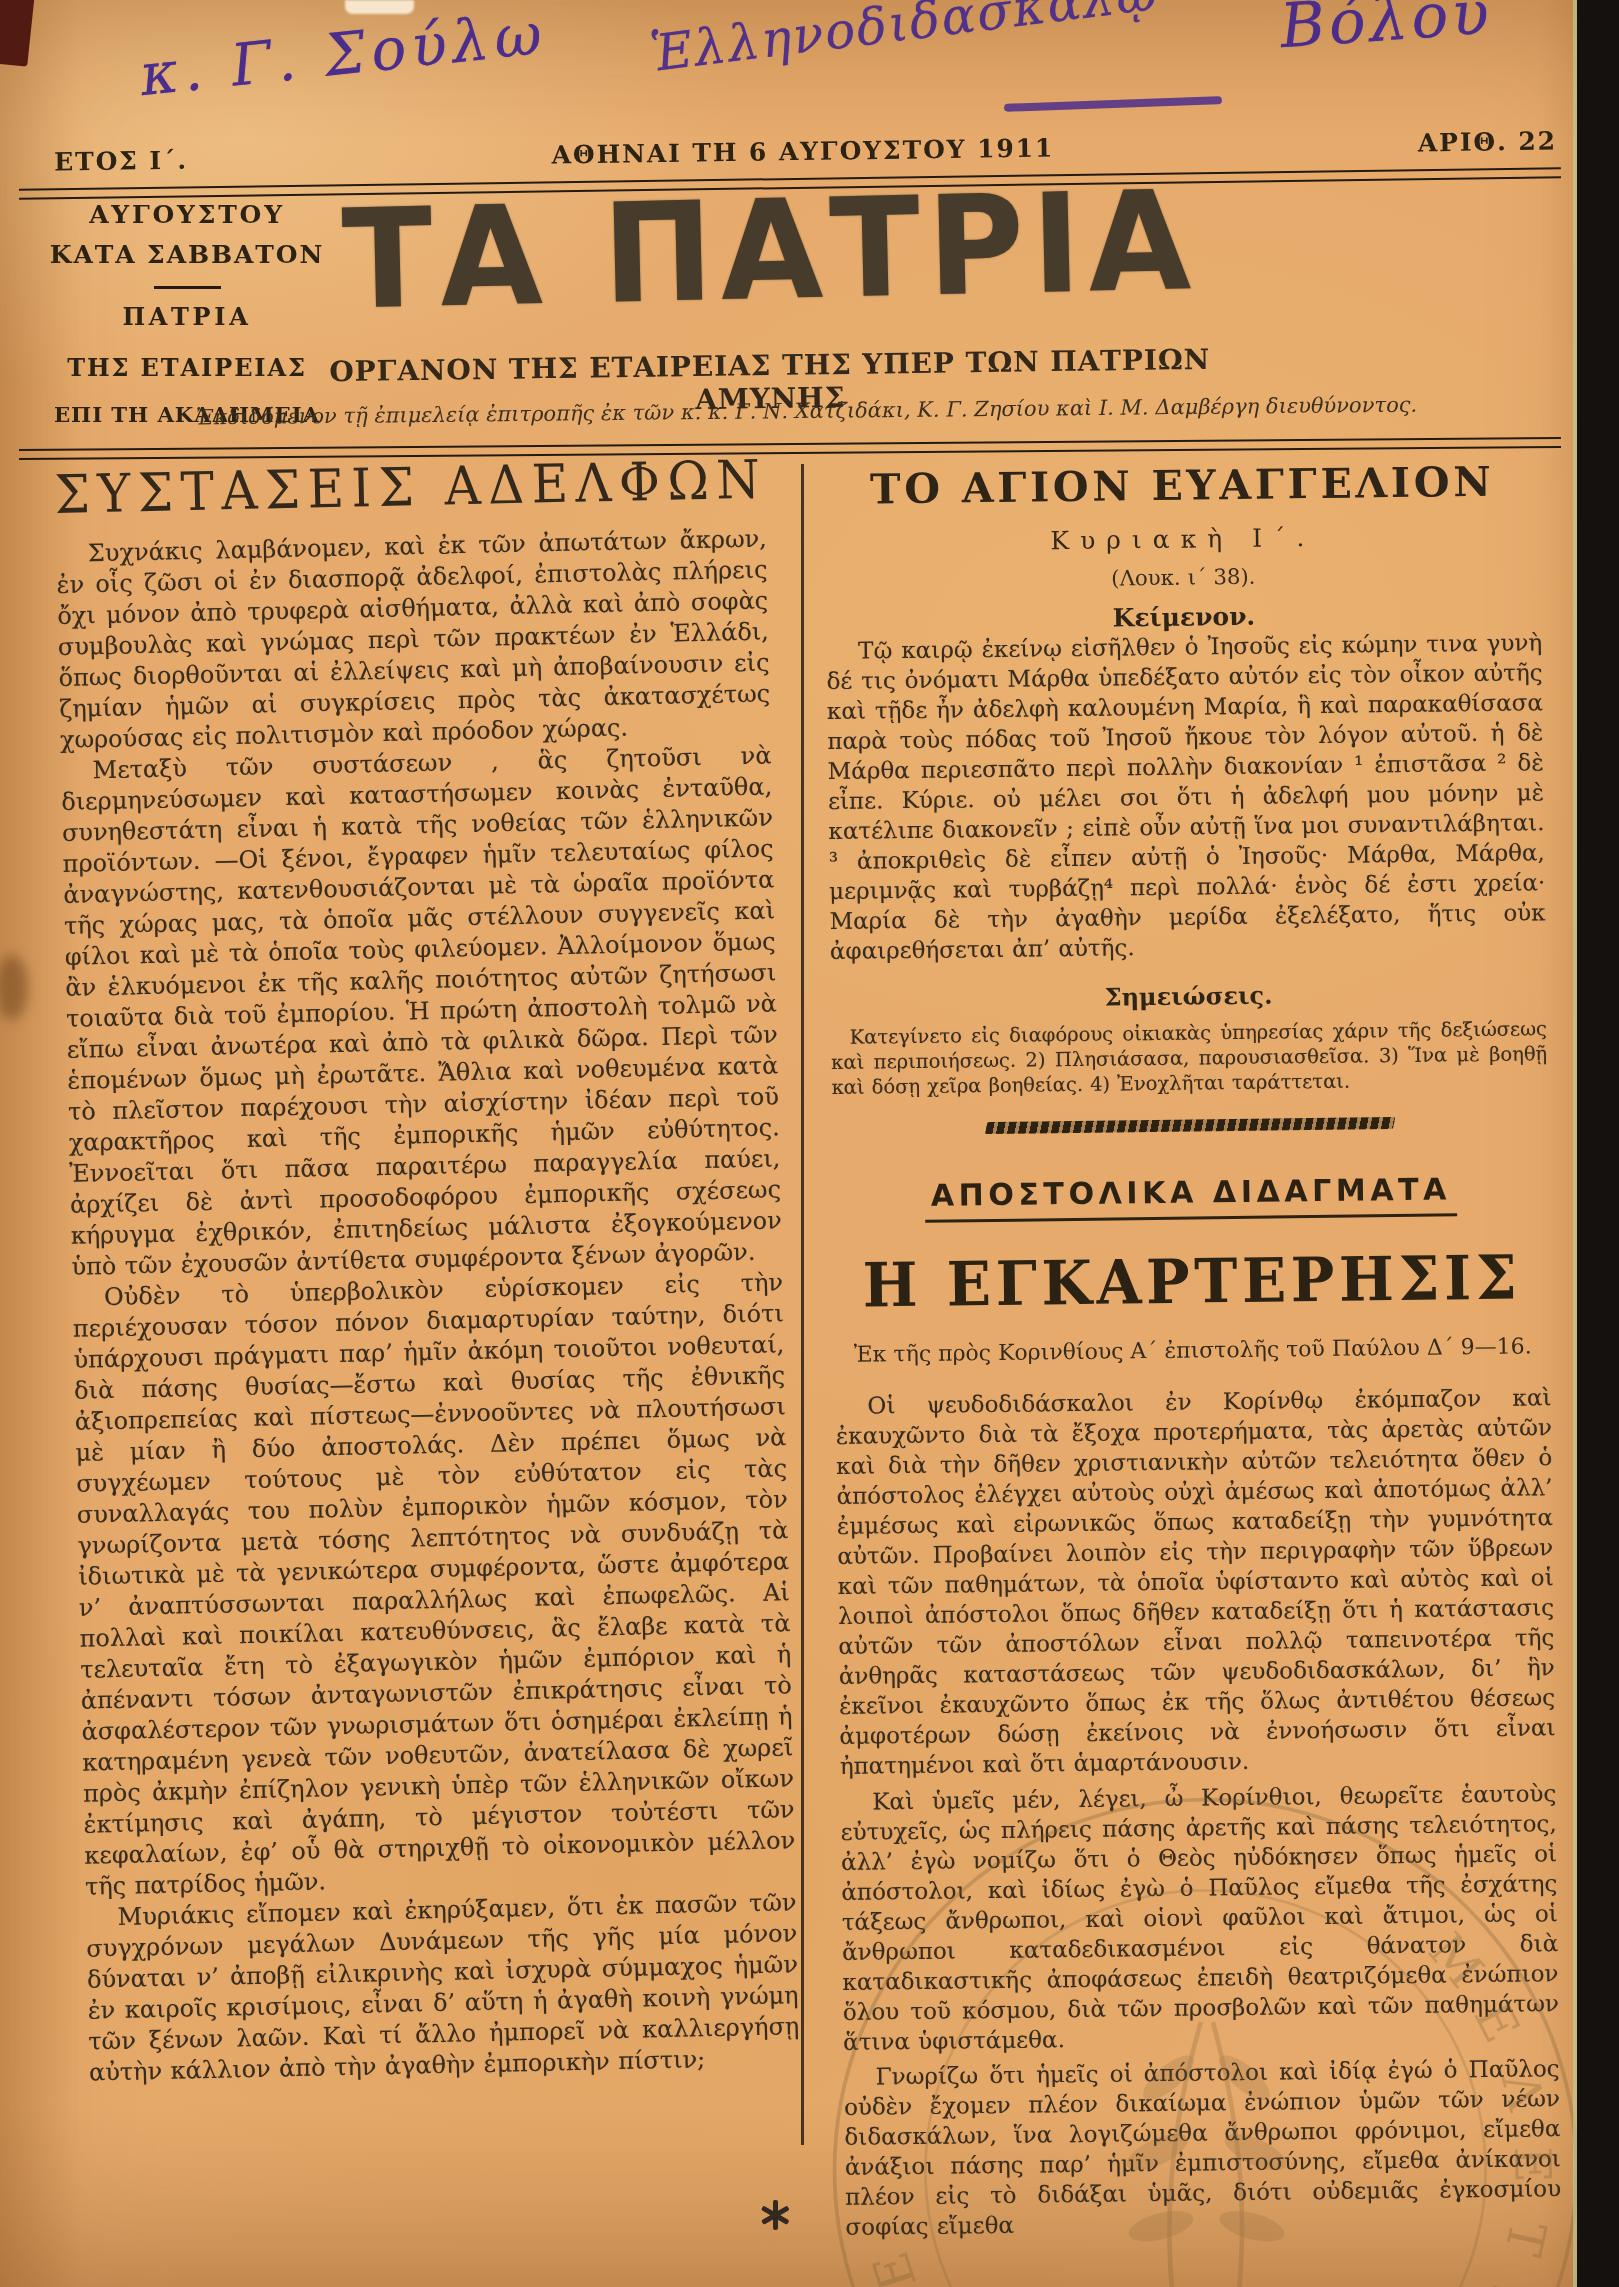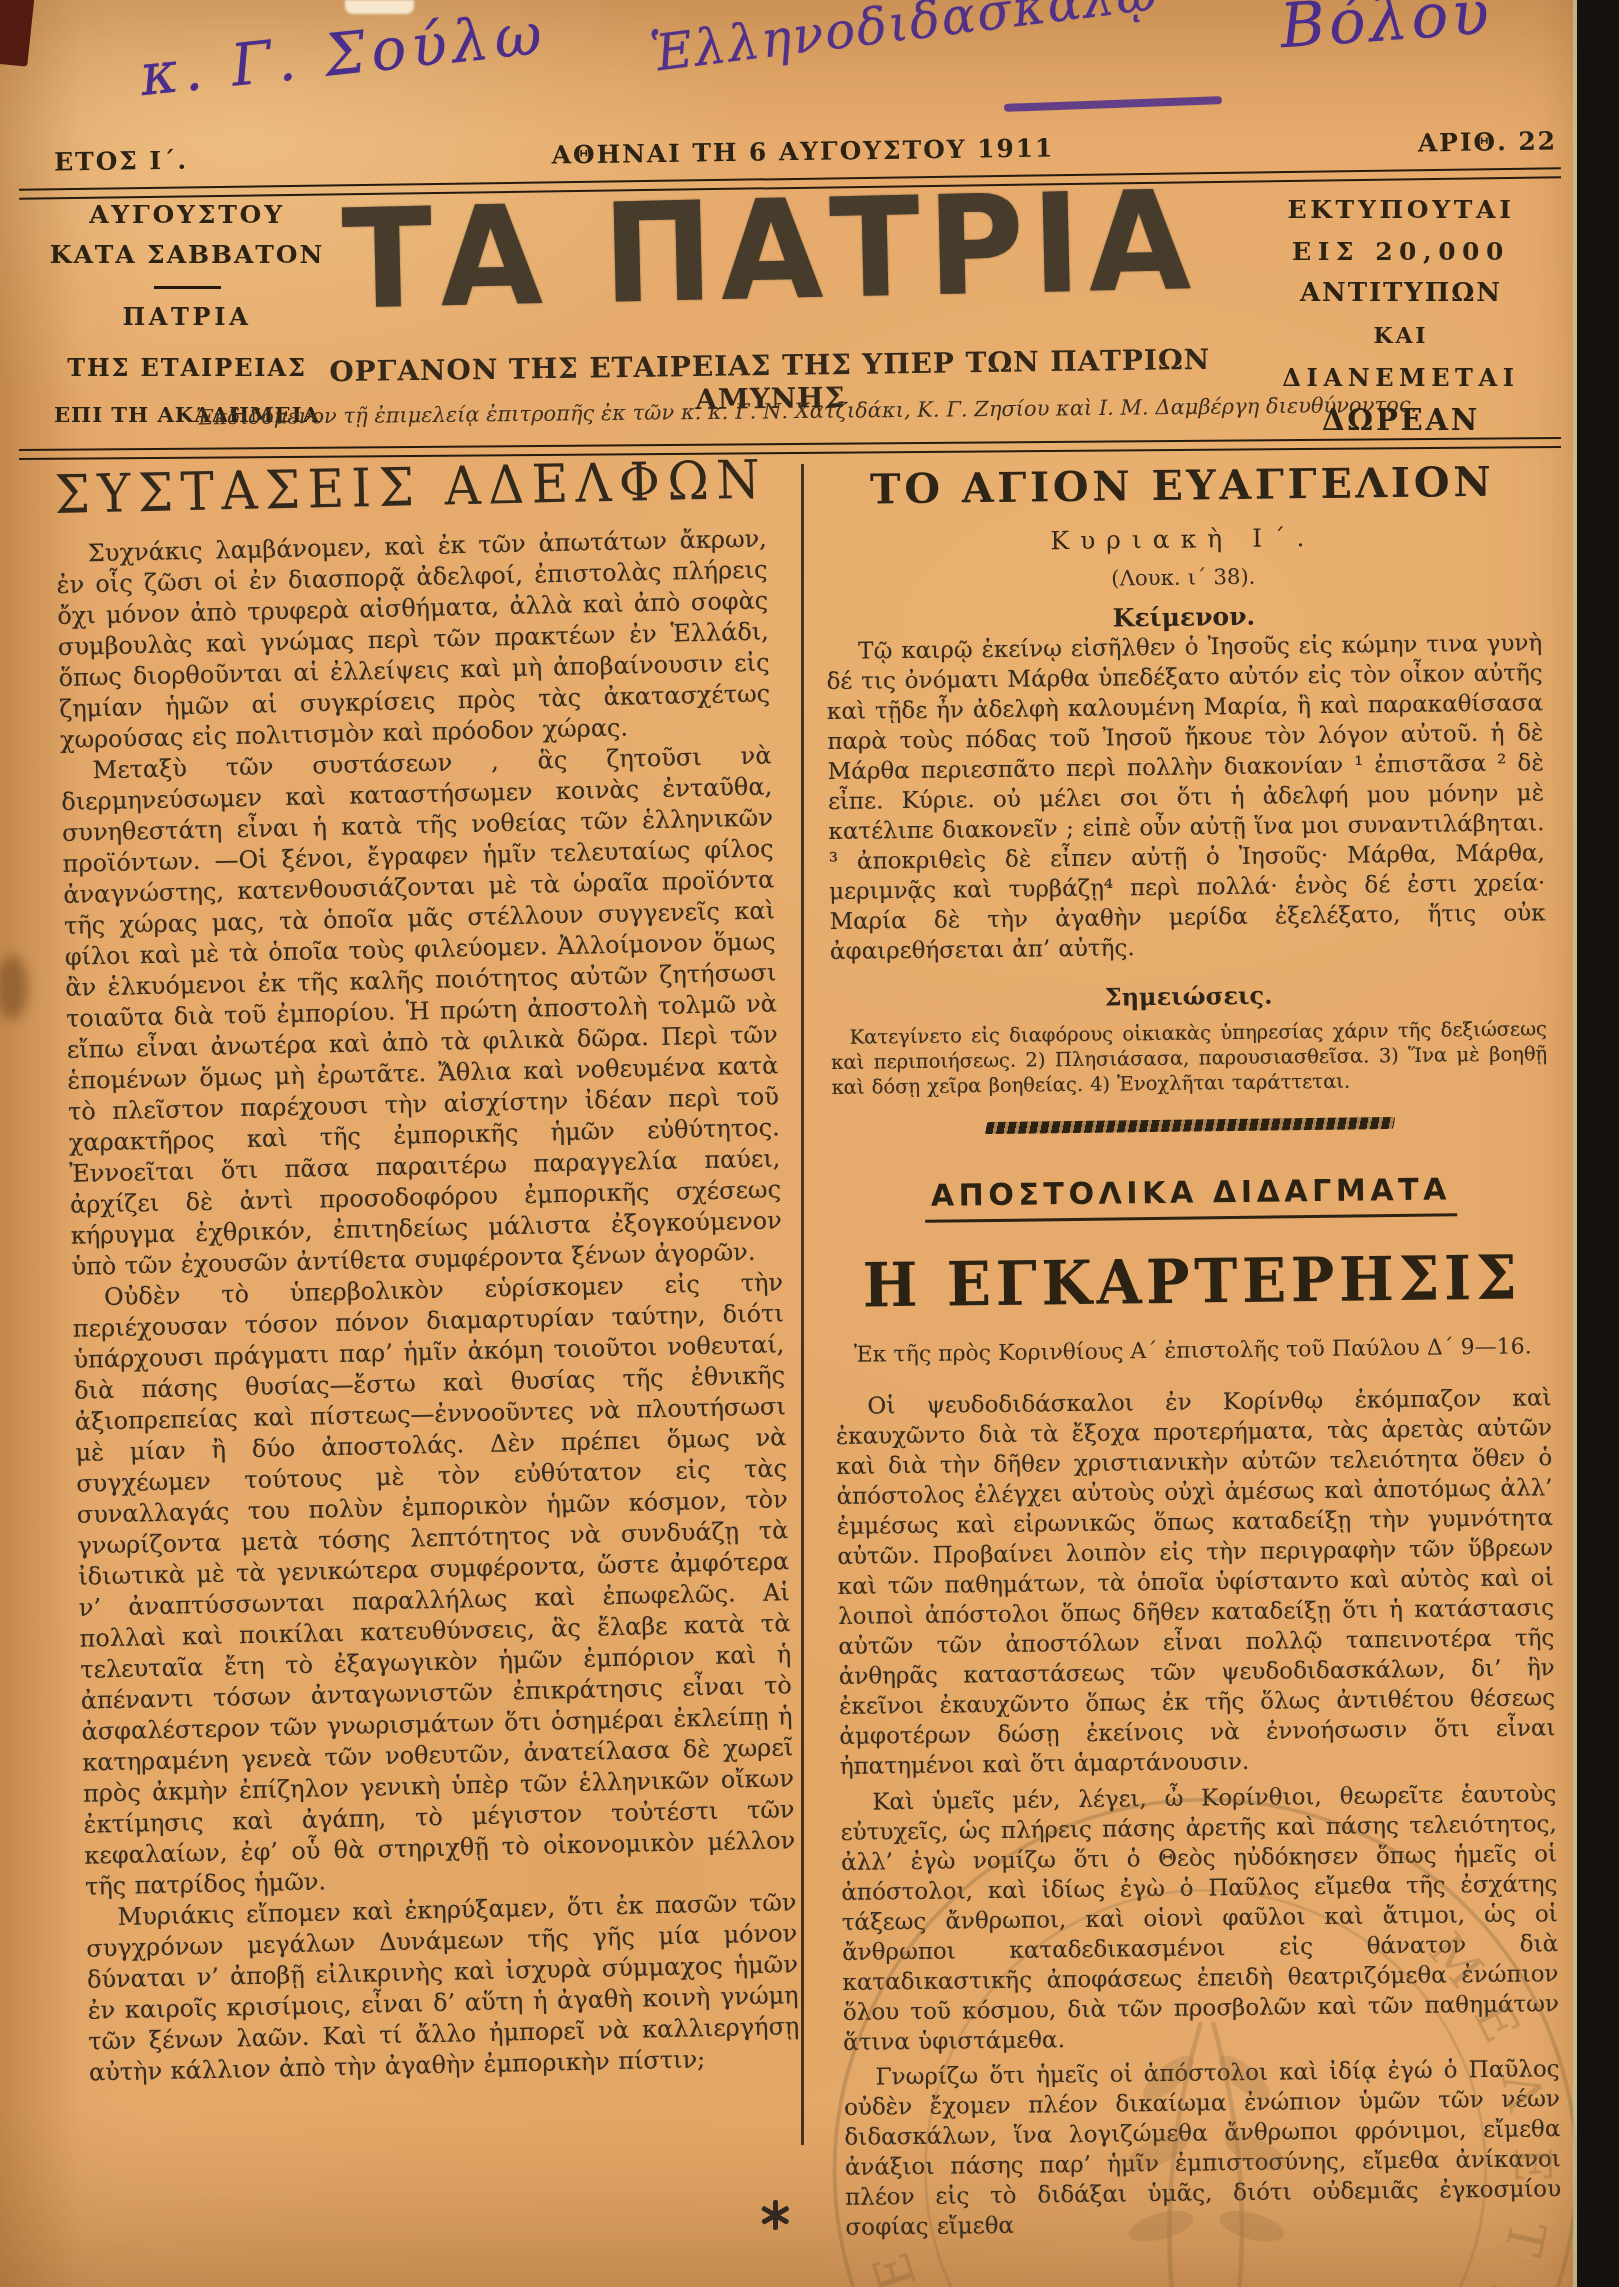--- a/index.html
+++ b/index.html
@@ -131,28 +131,20 @@
     <div class="mini-rule"></div>
     <div class="l3">ΠΑΤΡΙΑ</div>
     <div class="l4">ΤΗΣ ΕΤΑΙΡΕΙΑΣ</div>
     <div class="l5">ΕΠΙ ΤΗ ΑΚΑΔΗΜΕΙΑ</div>
   </div>
 
   <div class="mast-title">ΤΑ ΠΑΤΡΙΑ</div>
   <div class="mast-sub">ΟΡΓΑΝΟΝ ΤΗΣ ΕΤΑΙΡΕΙΑΣ ΤΗΣ ΥΠΕΡ ΤΩΝ ΠΑΤΡΙΩΝ ΑΜΥΝΗΣ</div>
   <div class="mast-editors">Ἐκδιδόμενον τῇ ἐπιμελείᾳ ἐπιτροπῆς ἐκ τῶν κ. κ. Γ. Ν. Χατζιδάκι, Κ. Γ. Ζησίου καὶ Ι. Μ. Δαμβέργη διευθύνοντος.</div>
 
-  <div class="mast-right">
-    <div class="r1">ΕΚΤΥΠΟΥΤΑΙ</div>
-    <div class="r2">ΕΙΣ 20,000</div>
-    <div class="r3">ΑΝΤΙΤΥΠΩΝ</div>
-    <div class="r4">ΚΑΙ</div>
-    <div class="r5">ΔΙΑΝΕΜΕΤΑΙ</div>
-    <div class="r6">ΔΩΡΕΑΝ</div>
-  </div>
 
   <div class="hrule hrule-2"></div>
 
   <div class="divider"></div>
 
   <div class="col col-left">
     <div class="art-title">ΣΥΣΤΑΣΕΙΣ ΑΔΕΛΦΩΝ</div>
     <p>Συχνάκις λαμβάνομεν, καὶ ἐκ τῶν ἀπωτάτων ἄκρων, ἐν οἷς ζῶσι οἱ ἐν διασπορᾷ ἀδελφοί, ἐπιστολὰς πλήρεις ὄχι μόνον ἀπὸ τρυφερὰ αἰσθήματα, ἀλλὰ καὶ ἀπὸ σοφὰς συμβουλὰς καὶ γνώμας περὶ τῶν πρακτέων ἐν Ἑλλάδι, ὅπως διορθοῦνται αἱ ἐλλείψεις καὶ μὴ ἀποβαίνουσιν εἰς ζημίαν ἡμῶν αἱ συγκρίσεις πρὸς τὰς ἀκατασχέτως χωρούσας εἰς πολιτισμὸν καὶ πρόοδον χώρας.</p>
     <p>Μεταξὺ τῶν συστάσεων , ἃς ζητοῦσι νὰ διερμηνεύσωμεν καὶ καταστήσωμεν κοινὰς ἐνταῦθα, συνηθεστάτη εἶναι ἡ κατὰ τῆς νοθείας τῶν ἑλληνικῶν προϊόντων. —Οἱ ξένοι, ἔγραφεν ἡμῖν τελευταίως φίλος ἀναγνώστης, κατενθουσιάζονται μὲ τὰ ὡραῖα προϊόντα τῆς χώρας μας, τὰ ὁποῖα μᾶς στέλλουν συγγενεῖς καὶ φίλοι καὶ μὲ τὰ ὁποῖα τοὺς φιλεύομεν. Ἀλλοίμονον ὅμως ἂν ἑλκυόμενοι ἐκ τῆς καλῆς ποιότητος αὐτῶν ζητήσωσι τοιαῦτα διὰ τοῦ ἐμπορίου. Ἡ πρώτη ἀποστολὴ τολμῶ νὰ εἴπω εἶναι ἀνωτέρα καὶ ἀπὸ τὰ φιλικὰ δῶρα. Περὶ τῶν ἑπομένων ὅμως μὴ ἐρωτᾶτε. Ἄθλια καὶ νοθευμένα κατὰ τὸ πλεῖστον παρέχουσι τὴν αἰσχίστην ἰδέαν περὶ τοῦ χαρακτῆρος καὶ τῆς ἐμπορικῆς ἡμῶν εὐθύτητος. Ἐννοεῖται ὅτι πᾶσα παραιτέρω παραγγελία παύει, ἀρχίζει δὲ ἀντὶ προσοδοφόρου ἐμπορικῆς σχέσεως κήρυγμα ἐχθρικόν, ἐπιτηδείως μάλιστα ἐξογκούμενον ὑπὸ τῶν ἐχουσῶν ἀντίθετα συμφέροντα ξένων ἀγορῶν.</p>
     <p>Οὐδὲν τὸ ὑπερβολικὸν εὑρίσκομεν εἰς τὴν περιέχουσαν τόσον πόνον διαμαρτυρίαν ταύτην, διότι ὑπάρχουσι πράγματι παρ’ ἡμῖν ἀκόμη τοιοῦτοι νοθευταί, διὰ πάσης θυσίας—ἔστω καὶ θυσίας τῆς ἐθνικῆς ἀξιοπρεπείας καὶ πίστεως—ἐννοοῦντες νὰ πλουτήσωσι μὲ μίαν ἢ δύο ἀποστολάς. Δὲν πρέπει ὅμως νὰ συγχέωμεν τούτους μὲ τὸν εὐθύτατον εἰς τὰς συναλλαγάς του πολὺν ἐμπορικὸν ἡμῶν κόσμον, τὸν γνωρίζοντα μετὰ τόσης λεπτότητος νὰ συνδυάζῃ τὰ ἰδιωτικὰ μὲ τὰ γενικώτερα συμφέροντα, ὥστε ἀμφότερα ν’ ἀναπτύσσωνται παραλλήλως καὶ ἐπωφελῶς. Αἱ πολλαὶ καὶ ποικίλαι κατευθύνσεις, ἃς ἔλαβε κατὰ τὰ τελευταῖα ἔτη τὸ ἐξαγωγικὸν ἡμῶν ἐμπόριον καὶ ἡ ἀπέναντι τόσων ἀνταγωνιστῶν ἐπικράτησις εἶναι τὸ ἀσφαλέστερον τῶν γνωρισμάτων ὅτι ὁσημέραι ἐκλείπῃ ἡ κατηραμένη γενεὰ τῶν νοθευτῶν, ἀνατείλασα δὲ χωρεῖ πρὸς ἀκμὴν ἐπίζηλον γενικὴ ὑπὲρ τῶν ἑλληνικῶν οἴκων ἐκτίμησις καὶ ἀγάπη, τὸ μέγιστον τοὐτέστι τῶν κεφαλαίων, ἐφ’ οὗ θὰ στηριχθῇ τὸ οἰκονομικὸν μέλλον τῆς πατρίδος ἡμῶν.</p>

